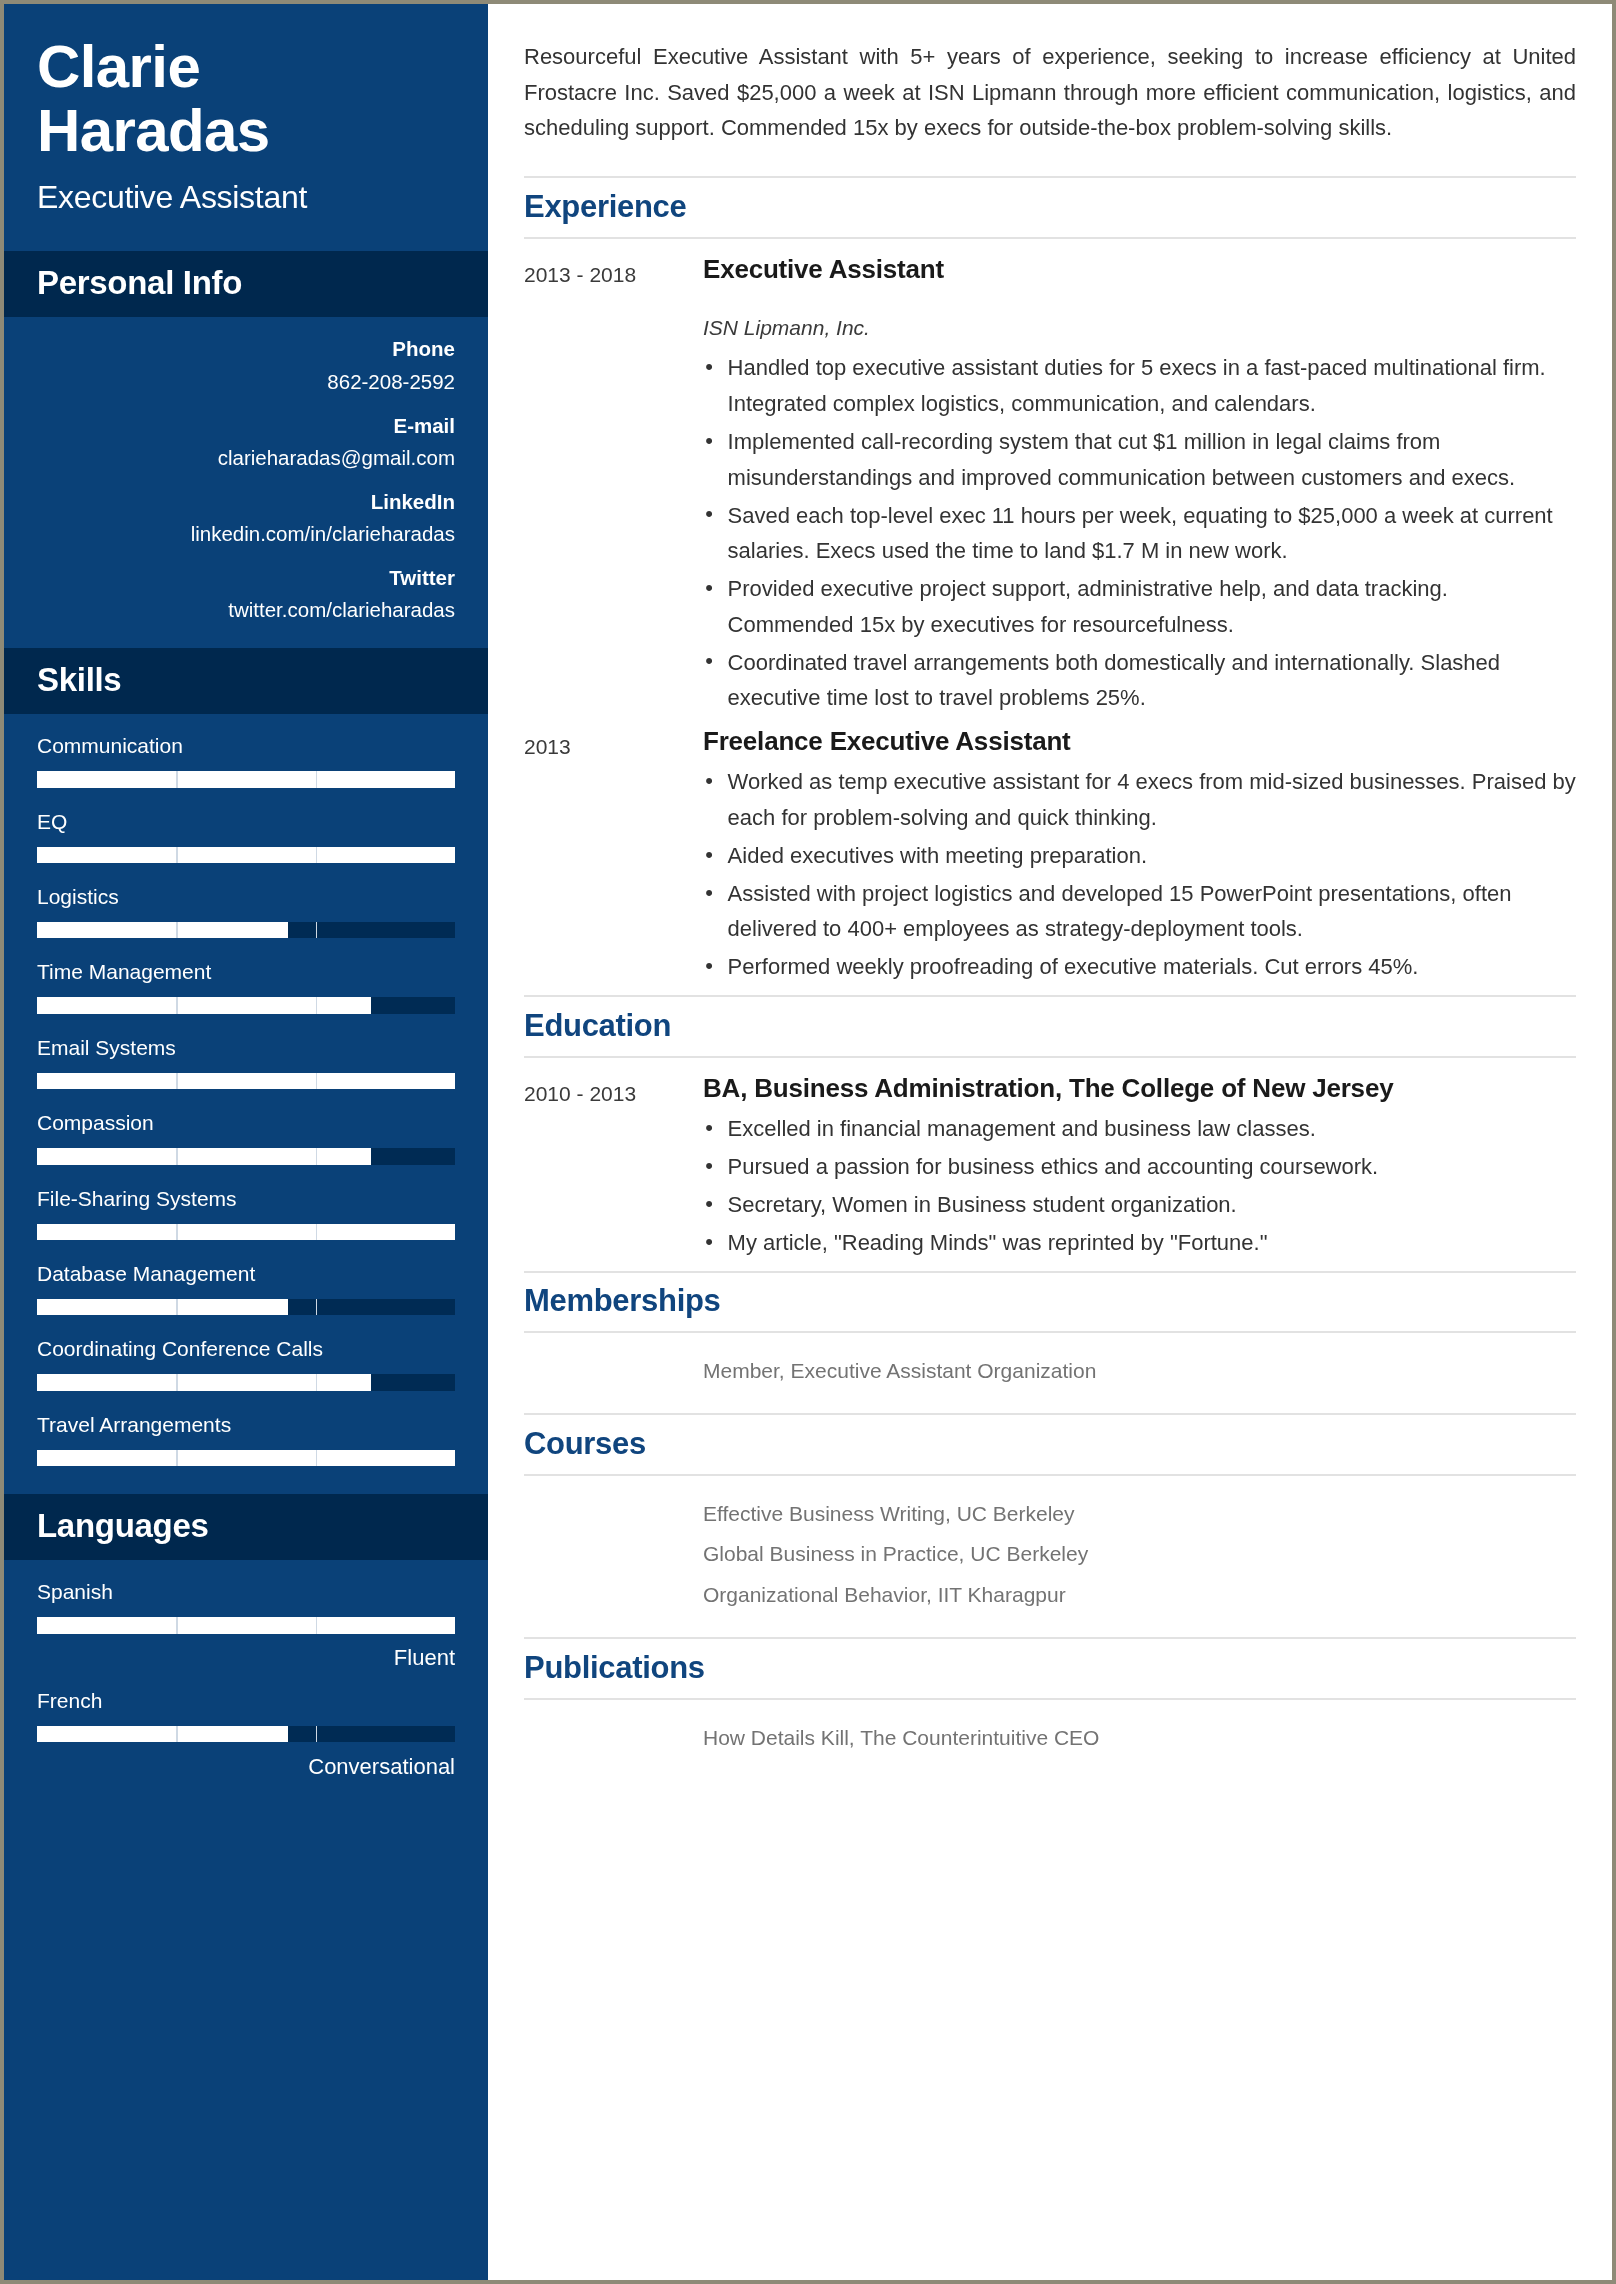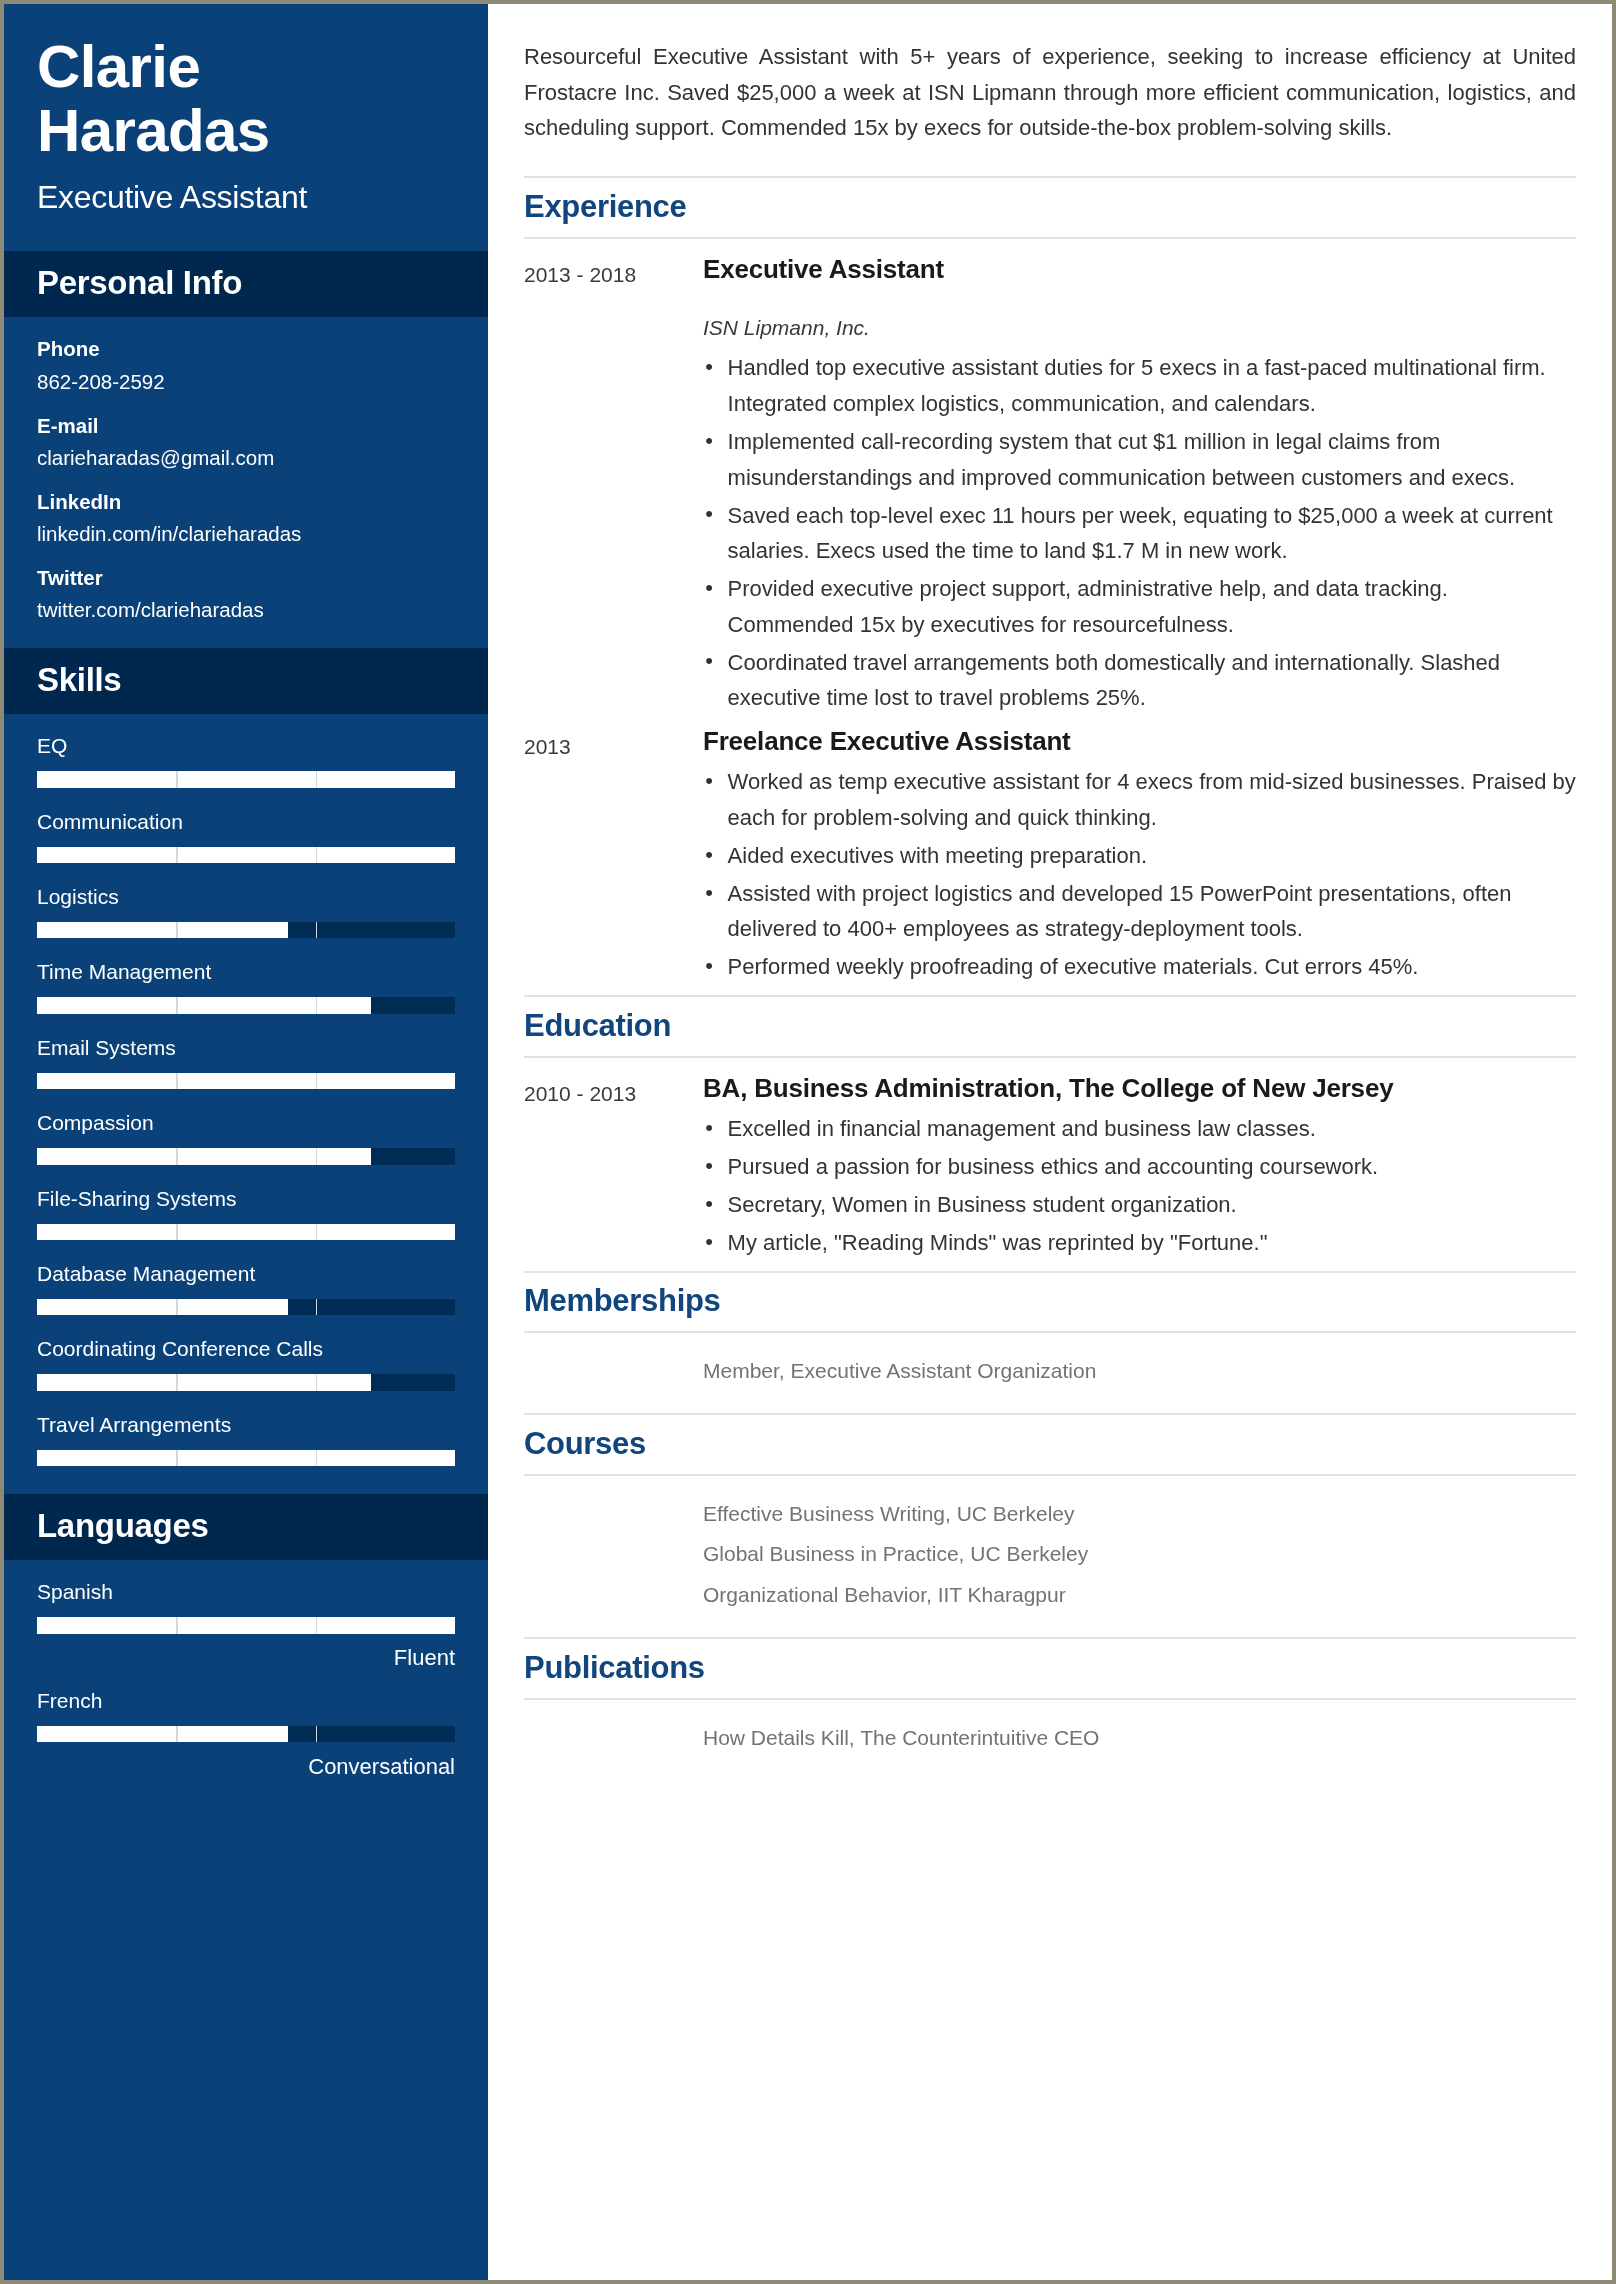--- a/index.html
+++ b/index.html
@@ -41,21 +41,21 @@
   }
   .side-header {
     background: #00284e;
     padding: 13px 33px 15.2px 33px;
     font-size: 33px;
     font-weight: bold;
     letter-spacing: -0.3px;
   }
   .side-body { padding: 20px 33px 5.9px 33px; }
 
-  .contact-item { margin-bottom: 20px; }
+  .contact-item { margin-bottom: 20px; text-align: right; }
   .contact-label {
     font-size: 20.5px;
     font-weight: bold;
     margin-bottom: 8.2px;
   }
   .contact-value { font-size: 20.5px; font-weight: 400; }
 
   .skill { margin-bottom: 22px; }
   .skill-name { font-size: 21px; margin-bottom: 13px; }
   .bar {
@@ -193,29 +193,29 @@
       </div>
       <div class="contact-item">
         <div class="contact-label">Twitter</div>
         <div class="contact-value">twitter.com/clarieharadas</div>
       </div>
     </div>
 
     <div class="side-header">Skills</div>
     <div class="side-body">
       <div class="skill">
+        <div class="skill-name">Communication</div>
+        <div class="bar">
+          <div class="bar-fill" style="width: 100%;"></div>
+          <div class="bar-tick t1"></div>
+          <div class="bar-tick t2"></div>
+        </div>
+      </div>
+      <div class="skill">
         <div class="skill-name">EQ</div>
-        <div class="bar">
-          <div class="bar-fill" style="width: 100%;"></div>
-          <div class="bar-tick t1"></div>
-          <div class="bar-tick t2"></div>
-        </div>
-      </div>
-      <div class="skill">
-        <div class="skill-name">Communication</div>
         <div class="bar">
           <div class="bar-fill" style="width: 100%;"></div>
           <div class="bar-tick t1"></div>
           <div class="bar-tick t2"></div>
         </div>
       </div>
       <div class="skill">
         <div class="skill-name">Logistics</div>
         <div class="bar">
           <div class="bar-fill" style="width: 60%;"></div>

